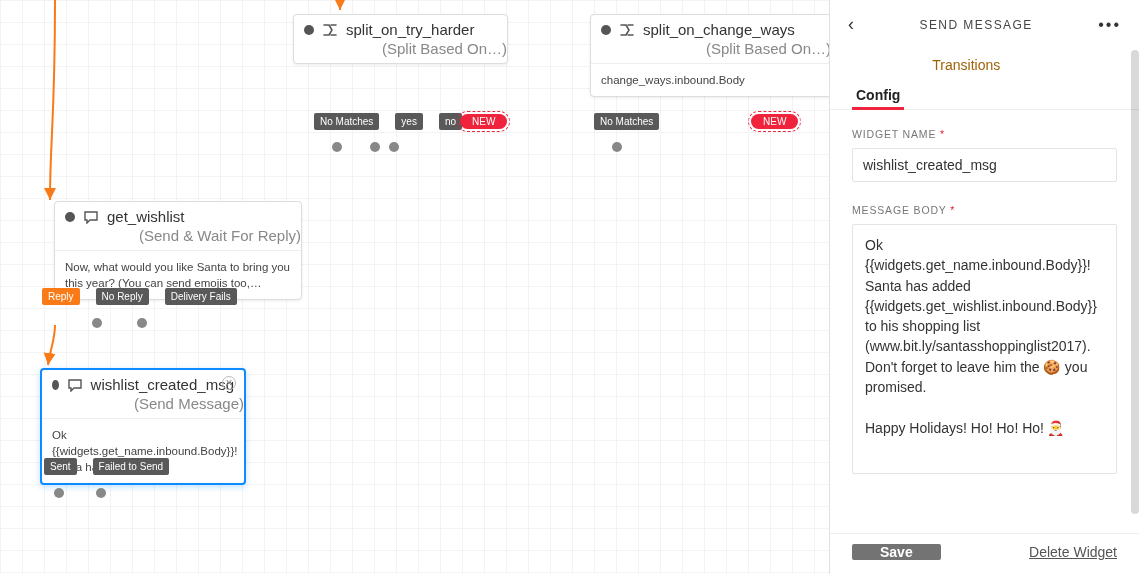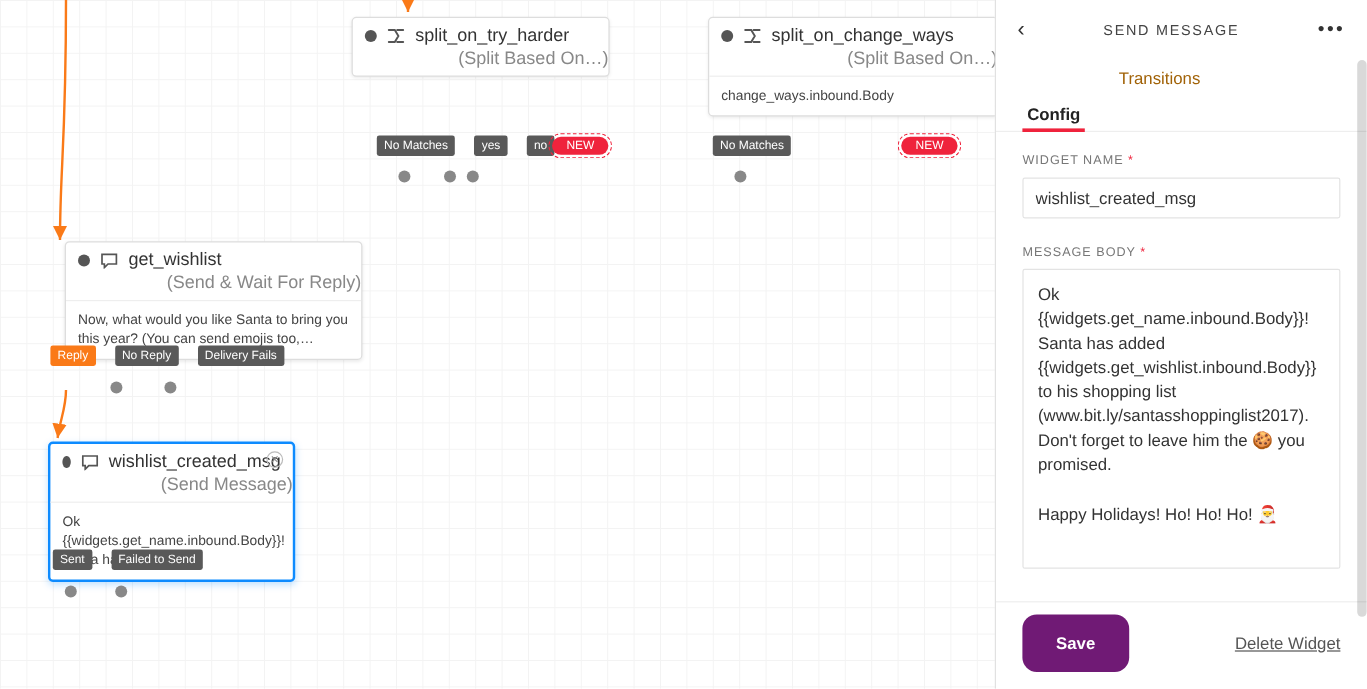--- a/index.html
+++ b/index.html
@@ -48,21 +48,21 @@
   .tab.active { color:#222; font-weight:600; position:relative;margin-top:30px; }
   .tab.active::after { content:""; position:absolute; left:0; right:0; bottom:-1px; height:3px; background:#ef233c; }
 
   .scroll { overflow-y:auto; flex:1; padding: 18px 22px 4px; }
   .field-label { font-size: 10.5px; letter-spacing:.08em; color:#777; margin-bottom:8px; }
   .field-label .req { color:#ef233c; }
   .text-input { width: 100%; font-size: 14px; color:#333; padding: 8px 10px; border:1px solid #e3e3e3; border-radius:2px; margin-bottom: 22px; }
   .msg-body { width: 100%; min-height: 250px; font-size: 14px; color:#333; padding: 10px 12px; border:1px solid #e3e3e3; border-radius:2px; line-height:1.45; font-family: inherit; resize:none; white-space:pre-wrap; }
 
   .panel-footer { display:flex; align-items:center; justify-content:space-between; padding: 10px 22px 14px; border-top:1px solid #eee; }
-  .save-btn { background:#701a75; color:#fff; border:none; font-size:14px; font-weight:600; padding: 16px 28px; border-radius:12px; }
+  .save-btn { background:#737373; color:#fff; border:none; font-size:14px; font-weight:600; padding: 0 28px; border-radius:2px; }
   .delete-link { color:#555; text-decoration:underline; font-size:14px; }
 
   .scrollbar-shadow { position:absolute; right:0; top:50px; bottom:60px; width:8px; background:rgba(0,0,0,.15); border-radius:4px; }
 </style>
 </head>
 <body>
 
 <div class="app">
   <div class="canvas">
     <svg class="lines">

